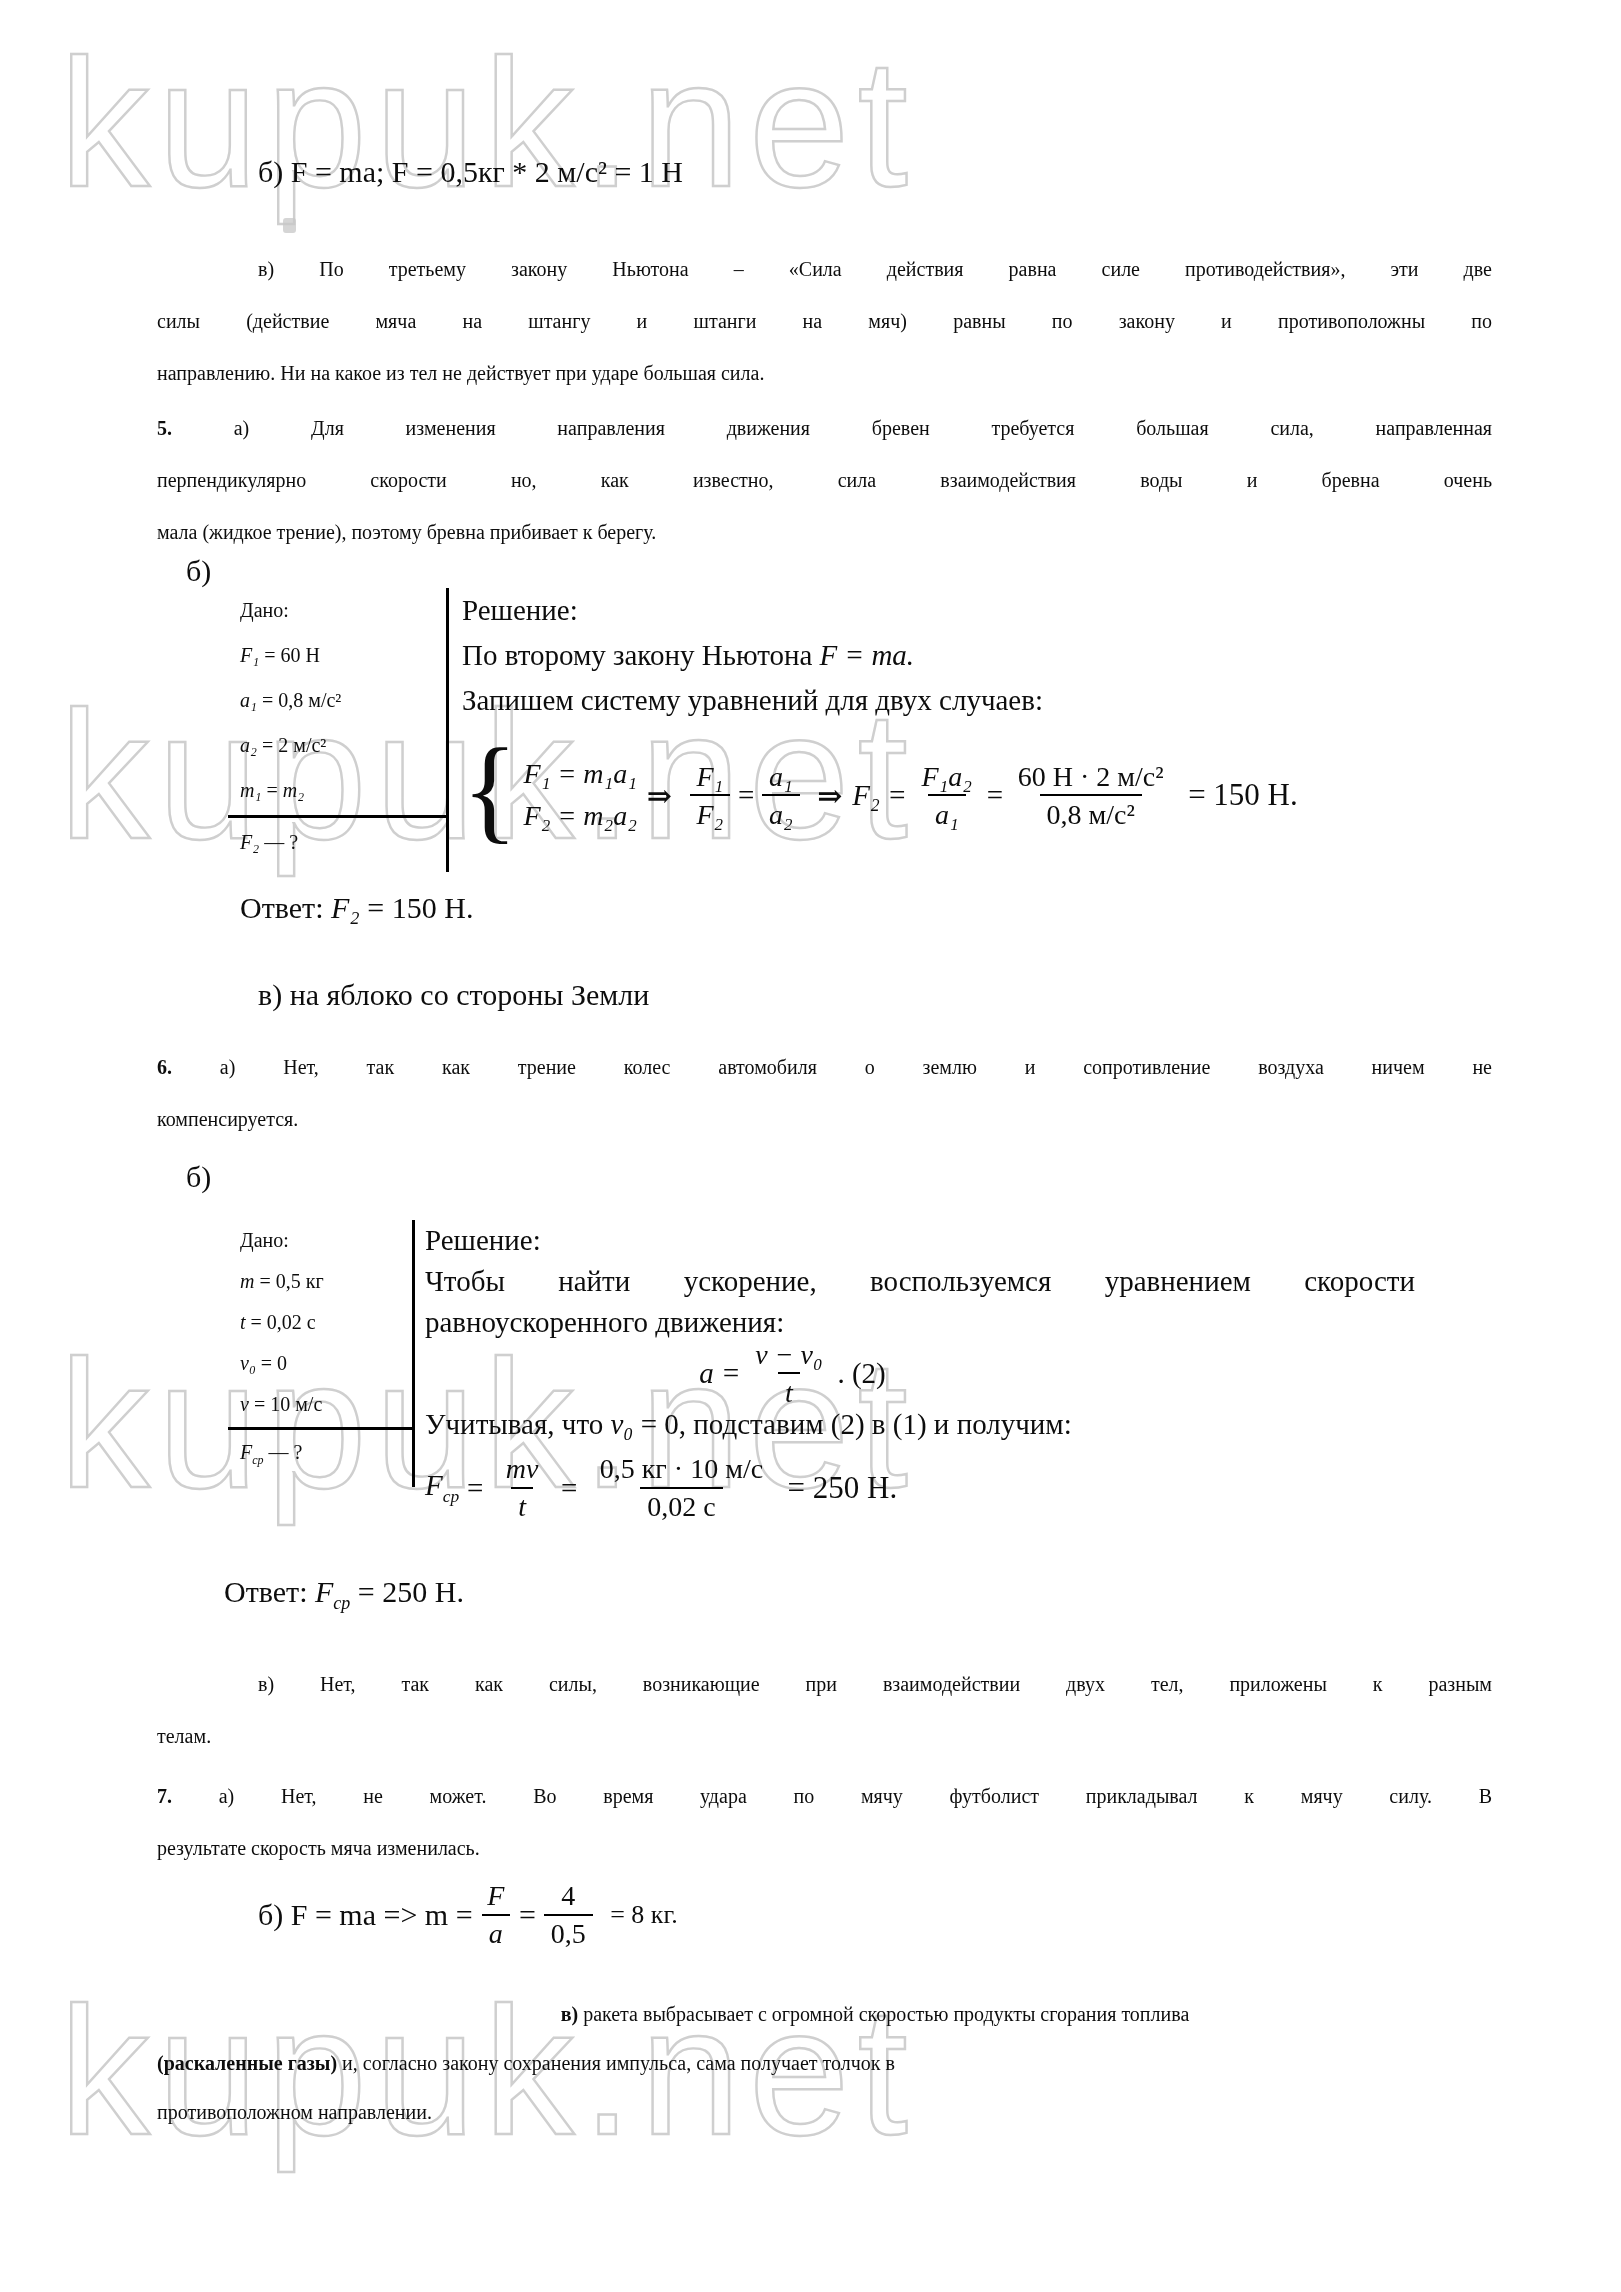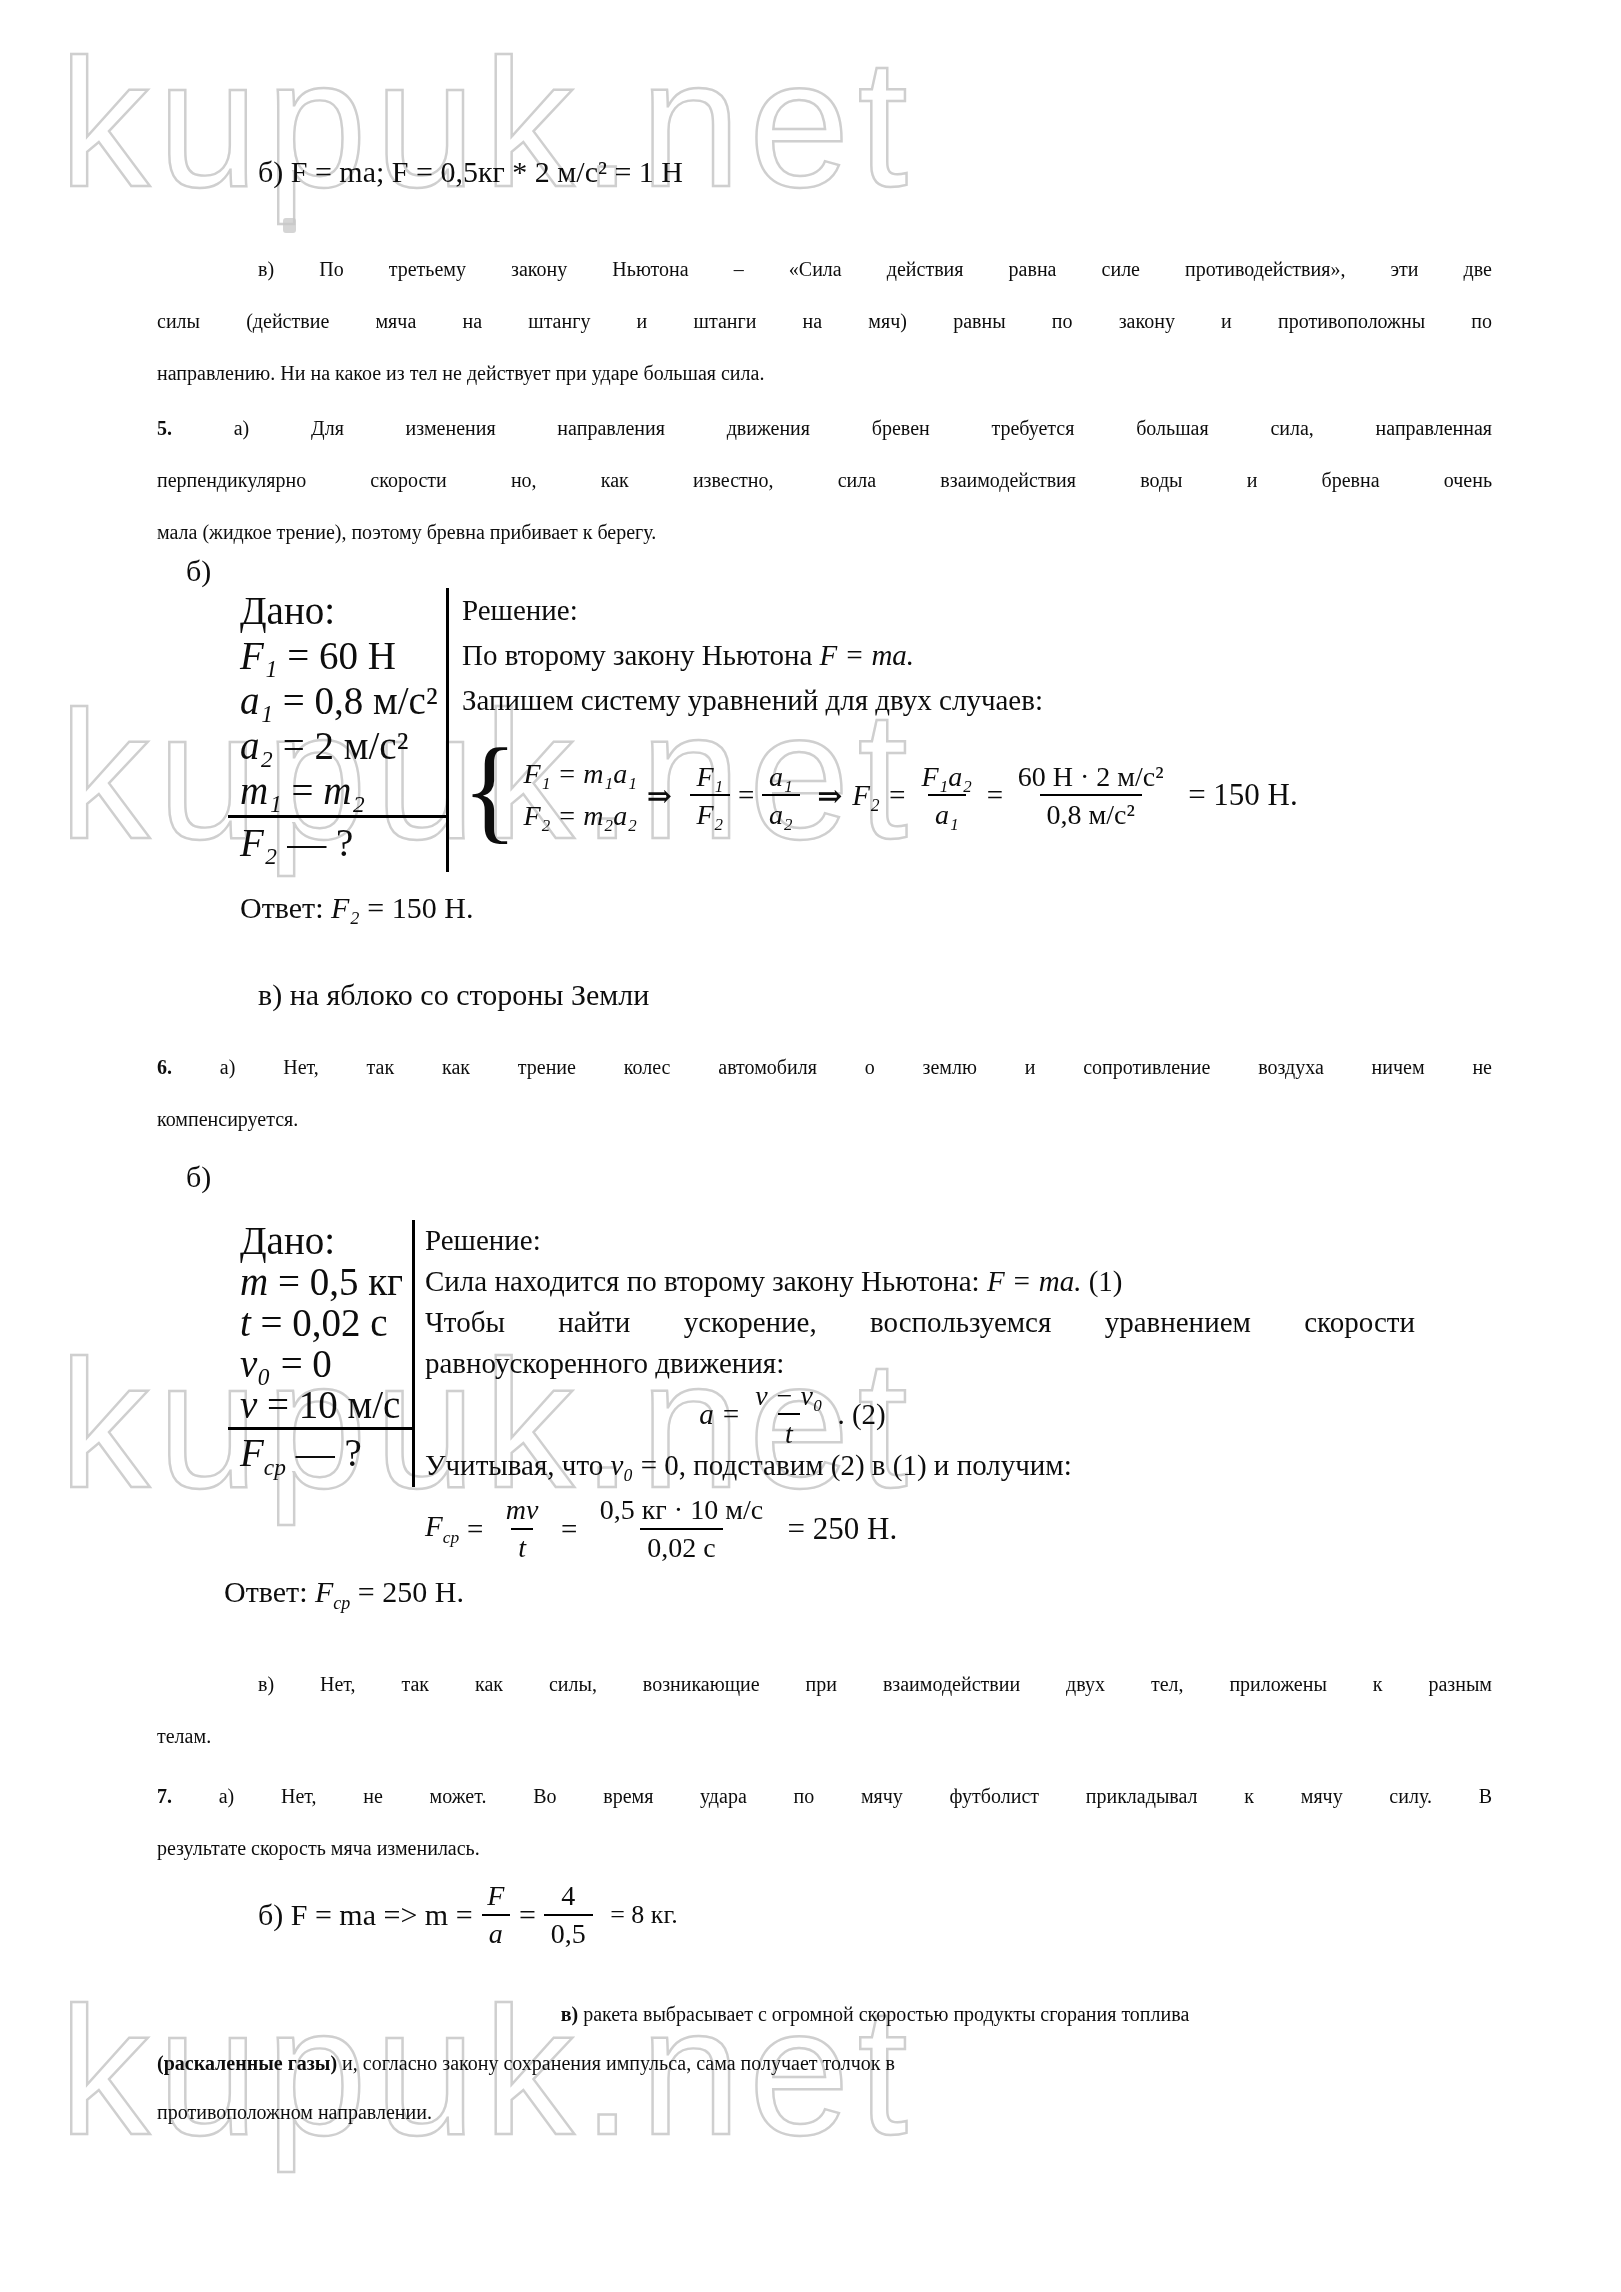--- a/index.html
+++ b/index.html
@@ -15,21 +15,21 @@
   .ln { height:52px; line-height:52px; white-space:nowrap; }
   .lnw { height:52px; line-height:52px; }
   .j { white-space:normal; text-align:justify; text-align-last:justify; }
   .ind { padding-left:101px;text-align:center; }
   .b { font-weight:bold; }
   .it { font-style:italic; }
   sub { font-size:0.6em; }
   .line31 { font-size:30px; line-height:39px; white-space:nowrap; }
   
   .vline { position:absolute; top:0; border-left:3.9px solid #000; }
-  .dcol { font-size:39px; }
+  .dcol { font-size:20px; }
   .trow { height:45px; line-height:45px; white-space:nowrap; }
   .trow2 { height:41px; line-height:41px; white-space:nowrap; }
   .rule { border-top:3.9px solid #000; width:220px; margin:2px 0 2px -11.8px; }
   .rule2 { border-top:3.9px solid #000; width:184px; margin:2px 0 2px -11.8px; }
   .scol { font-size:29px; }
   .eqrow { display:flex; align-items:center; white-space:nowrap; }
   .brace { font-size:116px; font-weight:300; line-height:0.8; transform:translateY(-5.9px); }
   .sys { display:inline-flex; flex-direction:column; gap:13.7px; font-size:28px; line-height:1; margin-left:5.9px; }
   .arr { font-size:30px; font-weight:bold; margin:0 9.8px; }
   .fr { display:inline-flex; flex-direction:column; align-items:center; line-height:1.05; margin:0 7.8px; font-size:28px; }
@@ -140,21 +140,20 @@
       <div class="trow2">Дано:</div>
       <div class="trow2"><span class="it">m</span><span> = 0,5 кг</span></div>
       <div class="trow2"><span class="it">t</span><span> = 0,02 с</span></div>
       <div class="trow2"><span class="it">v₀</span><span> = 0</span></div>
       <div class="trow2"><span class="it">v</span><span> = 10 м/с</span></div>
       <div class="rule2"></div>
       <div class="trow2"><span class="it"><span>F</span><sub>ср</sub></span><span> — ?</span></div>
     </div>
     <div class="scol abs" style="left:185px;top:0;width:990px">
       <div class="trow2">Решение:</div>
-      <div class="trow2"><span>Сила находится по второму закону Ньютона: </span><span class="it">F = ma.</span><span> (1)</span></div>
       <div class="trow2 j" style="white-space:normal">Чтобы найти ускорение, воспользуемся уравнением скорости</div>
       <div class="trow2">равноускоренного движения:</div>
       <div class="eqrow" style="height:61px;justify-content:center;margin-right:255px">
         <span class="it">a =</span>
         <span class="fr it">
             <span class="fn">v − v₀</span>
             <span class="fd">t</span>
           </span>
         <span>. (2)</span>
       </div>

